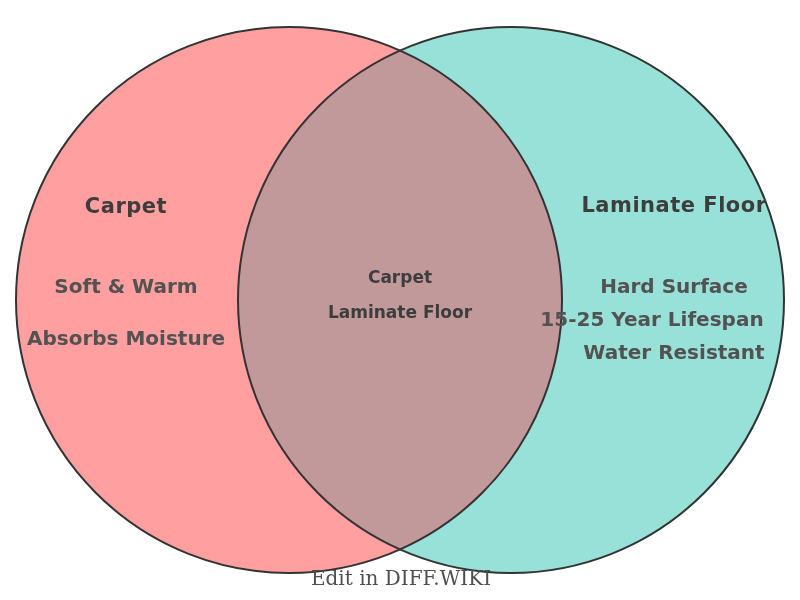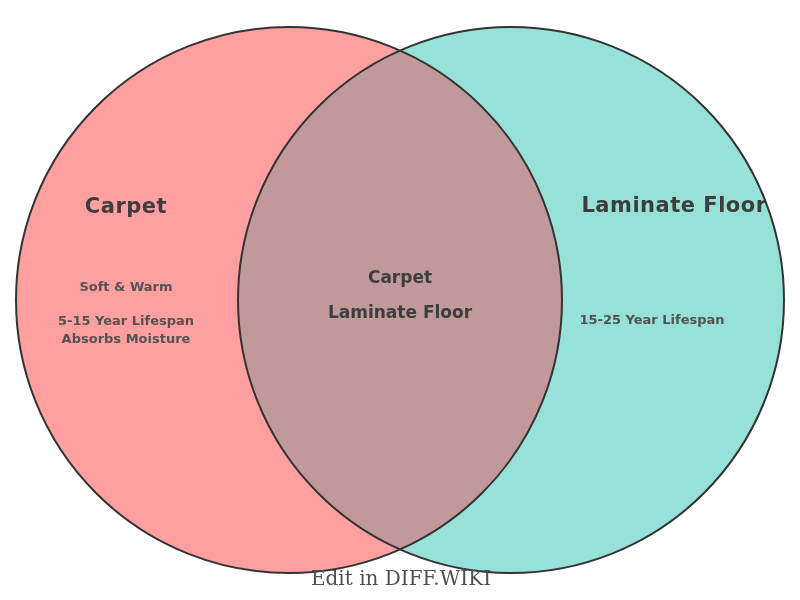--- a/index.html
+++ b/index.html
@@ -26,21 +26,21 @@
     white-space: nowrap;
     text-align: center;
     font-weight: bold;
   }
   .set-title {
     font-size: 21px;
     color: #3d3d3d;
     letter-spacing: 0.5px;
   }
   .set-item {
-    font-size: 13px;
+    font-size: 20px;
     color: #525252;
   }
   .center-line {
     font-size: 17px;
     color: #3d3d3d;
   }
   .caption {
     position: absolute;
     left: 401px;
     top: 578px;
@@ -82,24 +82,25 @@
     <circle cx="289" cy="300" r="273" fill="#ff9f9f"></circle>
     <circle cx="511" cy="300" r="273" fill="#97e1d8"></circle>
     <circle cx="511" cy="300" r="273" clip-path="url(#clip-left-circle)" fill="#c1999b"></circle>
 
     <circle cx="289" cy="300" r="273" fill="none" stroke-width="2" stroke="#333333"></circle>
     <circle cx="511" cy="300" r="273" fill="none" stroke-width="2" stroke="#333333"></circle>
   </svg>
 
   <div class="label set-title lt">Carpet</div>
   <div class="label set-item li0">Soft &amp; Warm</div>
-  <div class="label set-item li1">5-15 Year Lifespan</div>
   <div class="label set-item li2">Absorbs Moisture</div>
 
   <div class="label set-title rt">Laminate Floor</div>
+  <div class="label set-item ri0">Hard Surface</div>
   <div class="label set-item ri1">15-25 Year Lifespan</div>
+  <div class="label set-item ri2">Water Resistant</div>
 
   <div class="label center-line c0">Carpet</div>
   <div class="label center-line c1">Laminate Floor</div>
 
   <div class="caption">Edit in DIFF.WIKI</div>
 
 </div>
 
 </body></html>

